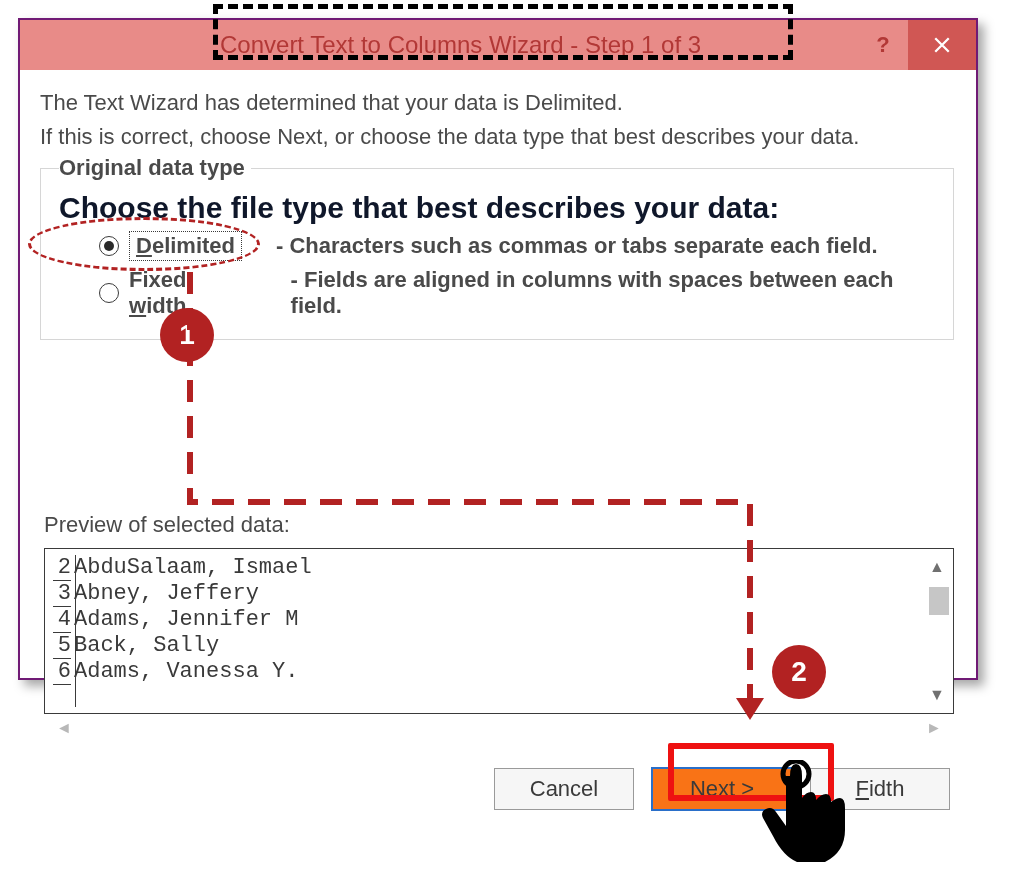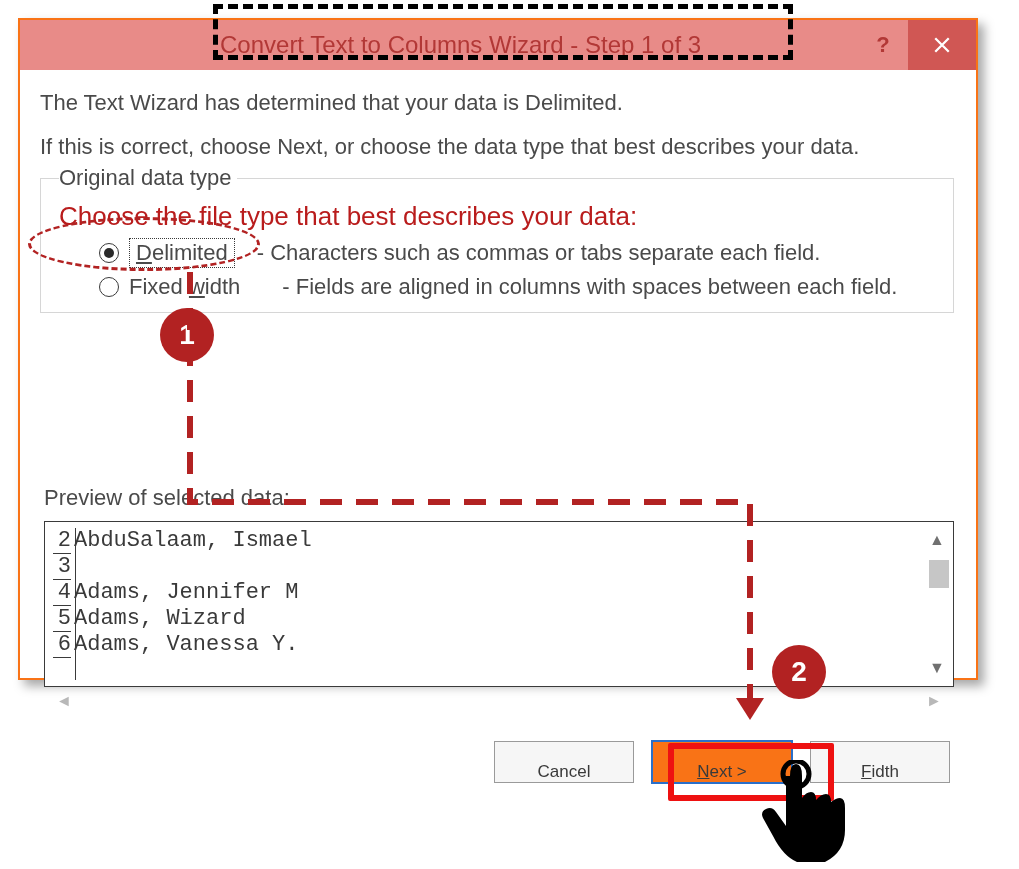--- a/index.html
+++ b/index.html
@@ -12,21 +12,21 @@
       position: relative;
       overflow: hidden;
     }
     .wizard-window {
       position: absolute;
       left: 18px;
       top: 18px;
       width: 960px;
       height: 662px;
       background: #fff;
-      border: 2px solid #f97316;
+      border: 2px solid #701a75;
       box-shadow: 6px 6px 10px rgba(0,0,0,0.35);
     }
     .titlebar {
       height: 50px;
       background: #e88b88;
       display: flex;
       align-items: center;
       justify-content: space-between;
       padding: 0 0 0 200px;
       position: relative;
@@ -61,59 +61,60 @@
       align-items: center;
       justify-content: center;
       cursor: pointer;
     }
     .close-btn svg { width: 18px; height: 18px; }
     .body-area {
       padding: 20px 16px 16px 20px;
       color: #4a4a4a;
       font-size: 22px;
     }
-    .intro-line { margin: 0 0 18px 0; }
+    .intro-line { margin: 0 0 8px 0; }
     .sub-line { margin: 0 0 18px 0; }
     .fieldset {
       border: 1px solid #d6d6d6;
-      padding: 0 10px 12px 18px;
+      padding: 0 10px 20px 18px;
       position: relative;
       margin: 0 6px 0 0;
+      font-weight: bold;
     }
     .fieldset-legend {
       position: relative;
       top: -14px;
       background: #fff;
       padding: 0 6px 0 0;
       display: inline-block;
       font-size: 22px;
       color: #4a4a4a;
     }
-    .field-desc { font-size: 26px; color: #b91c1c; margin-top: -4px; }
+    .field-desc { font-size: 30px; color: #0f172a; margin-top: -4px; }
     .radio-row {
       display: flex;
       align-items: center;
       margin: 6px 0 0 40px;
       font-size: 22px;
     }
     .radio {
       width: 20px; height: 20px; border-radius: 50%;
       border: 1px solid #3a3a3a; margin-right: 10px;
       display: inline-flex; align-items: center; justify-content: center;
       background: #fff;
       flex-shrink: 0;
     }
     .radio.selected::after {
       content: ""; width: 10px; height: 10px; border-radius: 50%;
       background: #2a2a2a; display: block;
     }
     .radio-label-box {
       border: 1px dotted #3a3a3a;
       padding: 1px 6px;
-      margin-right: 2px;
+      margin-right: 14px;
     }
     .radio-label-plain { margin-right: 22px; }
     .underline-key { text-decoration: underline; }
     .radio-desc { color: #4a4a4a; margin-left: 20px; }
     .preview-label { margin-top: 172px; margin-left: 4px; font-size: 22px; }
     .preview-box {
       border: 1px solid #3a3a3a;
       margin: 10px 6px 0 4px;
       height: 166px;
       position: relative;
@@ -159,22 +160,22 @@
       margin-top: 24px;
       display: flex;
       justify-content: flex-end;
       gap: 18px;
       padding-right: 10px;
     }
     .btn {
       width: 140px; height: 42px;
       border: 1px solid #9a9a9a;
       background: #f6f6f6;
-      display: flex; align-items: flex-end; justify-content: center;
-      font-size: 17px; color: #3a3a3a;
+      display: flex; align-items: center; justify-content: center;
+      font-size: 22px; color: #3a3a3a;
       cursor: pointer;
     }
     .btn.disabled { color: #bdbdbd; border-color: #d8d8d8; cursor: default; }
     .btn.primary {
       border: 1px solid #2a6fc9;
       outline: 1px solid #2a6fc9;
       background: #f97316;
     }
     
     .dash-rect-title {
@@ -248,28 +249,29 @@
     <div class="preview-label">Preview of selected data:</div>
     <div class="preview-box">
       <div class="preview-vline"></div>
       <div class="preview-inner">
         <div class="prow">
             <span class="num">2</span>
             <span>AbduSalaam, Ismael</span>
           </div>
         <div class="prow">
             <span class="num">3</span>
+            <span>Abney, Jeffery</span>
           </div>
         <div class="prow">
             <span class="num">4</span>
             <span>Adams, Jennifer M</span>
           </div>
         <div class="prow">
             <span class="num">5</span>
-            <span>Adams, Wizard</span>
+            <span>Back, Sally</span>
           </div>
         <div class="prow">
             <span class="num">6</span>
             <span>Adams, Vanessa Y.</span>
           </div>
       </div>
       <div class="scroll-up">▲</div>
       <div class="scroll-thumb"></div>
       <div class="scroll-down">▼</div>
     </div>

